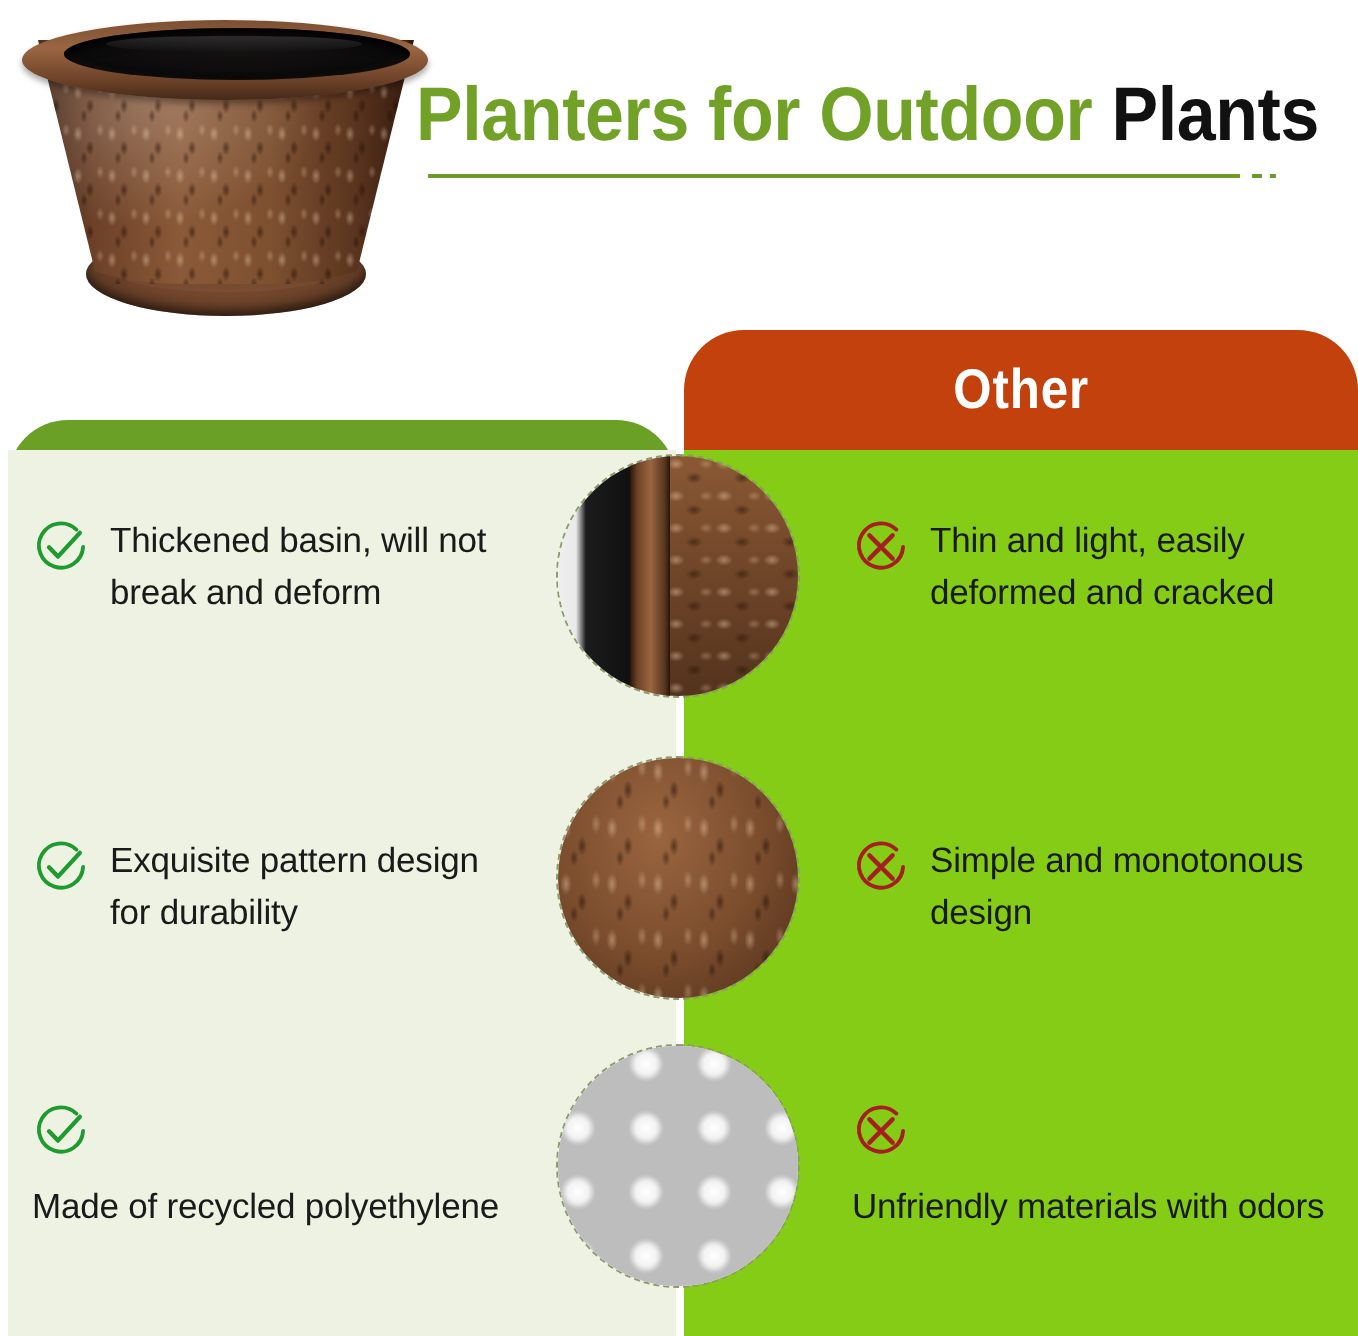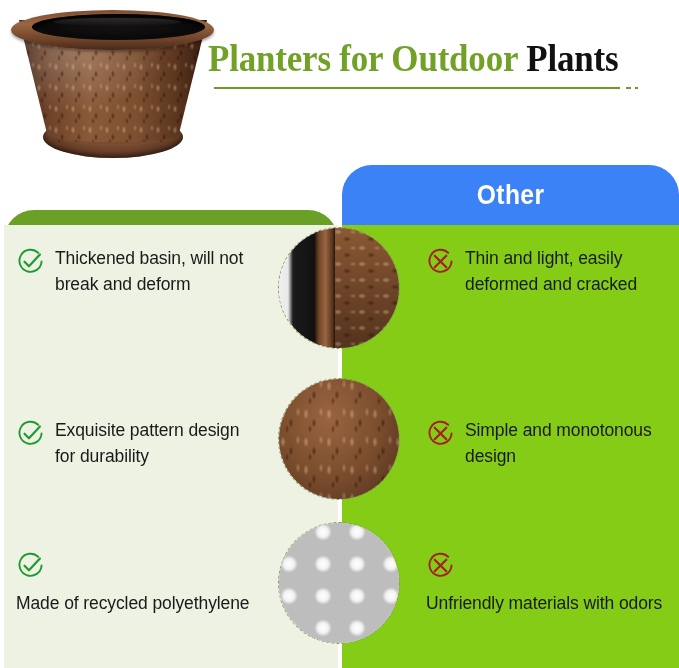--- a/index.html
+++ b/index.html
@@ -91,21 +91,20 @@
     width: 74%; height: 34%;
     border-radius: 50%;
     background: linear-gradient(180deg, rgba(120,120,120,.30), rgba(120,120,120,0));
   }
 
   
   .title-block {
     position: absolute;
     left: 208px; top: 36px;
     width: 468px;
-    font-family: Liberation Serif, serif;
   }
   .title-line {
     font-size: 38px;
     font-weight: 700;
     letter-spacing: -0.2px;
     line-height: 44px;
     white-space: nowrap;
     transform: scaleX(.92);
     transform-origin: left center;
     font-stretch: condensed;
@@ -146,21 +145,21 @@
   .panel-head {
     position: absolute;
     left: 0; right: 0; top: 0;
     height: 60px;
     border-radius: 30px 30px 0 0;
     display: flex;
     align-items: center;
     justify-content: center;
   }
   .head-our   { background: #6BA026; margin-top: 45px; }
-  .head-other { background: #3b82f6; }
+  .head-other { background: #c2410c; }
   .head-text {
     color: #ffffff;
     font-size: 28px;
     font-weight: 700;
     letter-spacing: .5px;
     transform: scaleX(.88);
     font-stretch: condensed;
   }
 
   .panel-body {
@@ -171,21 +170,21 @@
   .body-other { background: #84cc16; }
 
   
   .row {
     position: absolute;
     left: 0; right: 0;
     display: flex;
     align-items: flex-start;
     gap: 10px;
   }
-  .row-1 { top: 20px; }
+  .row-1 { top: 32px; }
   .row-2 { top: 192px; }
   .row-3 { top: 324px; flex-direction: column; }
 
   .row-left  { padding-left: 12px; padding-right: 80px; }
   .row-right { padding-left: 84px; padding-right: 6px; }
 
   .feature-icon {
     flex: 0 0 auto;
     width: 29px; height: 29px;
     margin-top: 2px;

